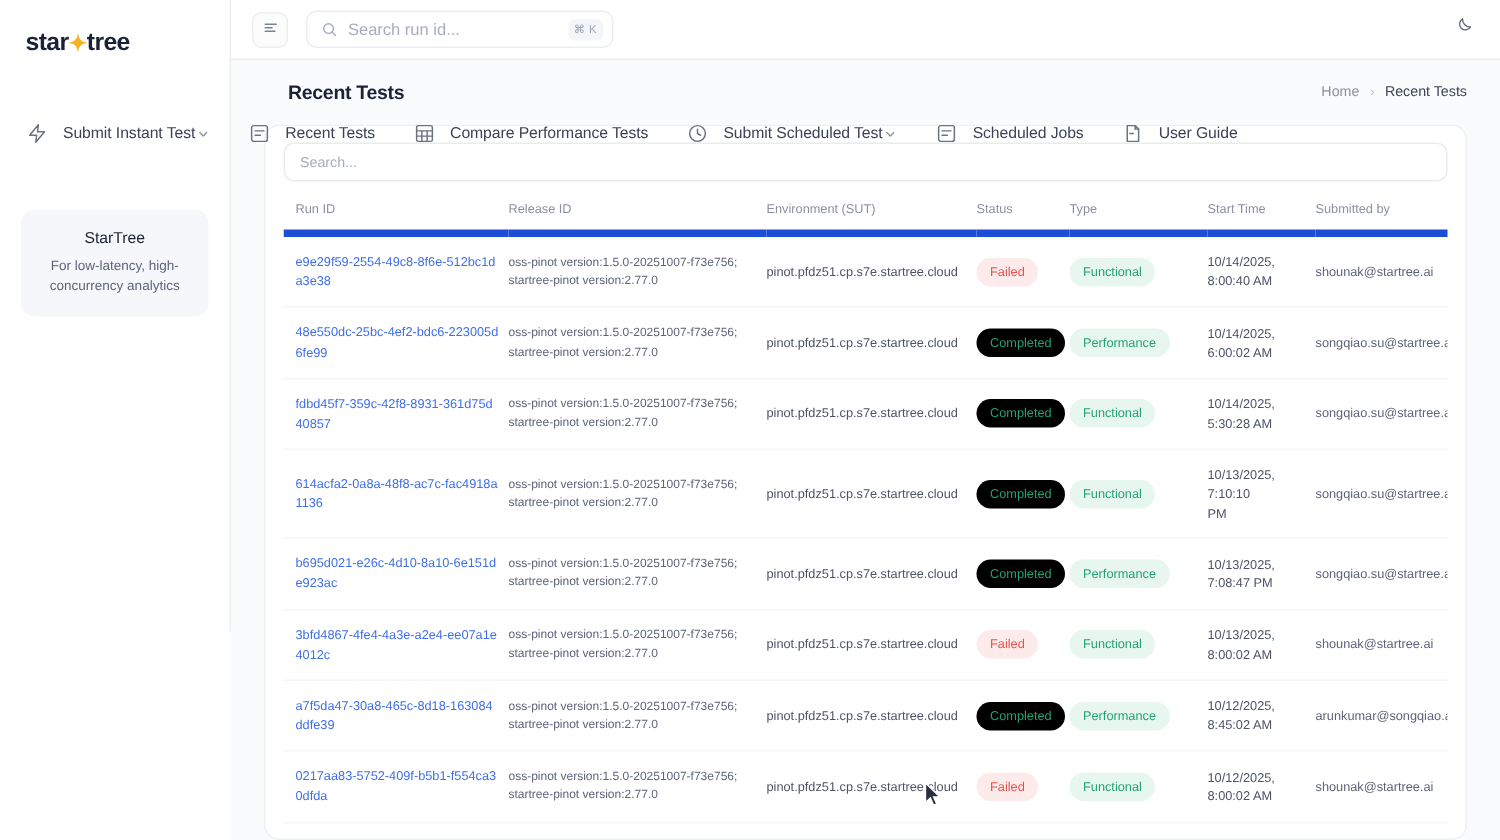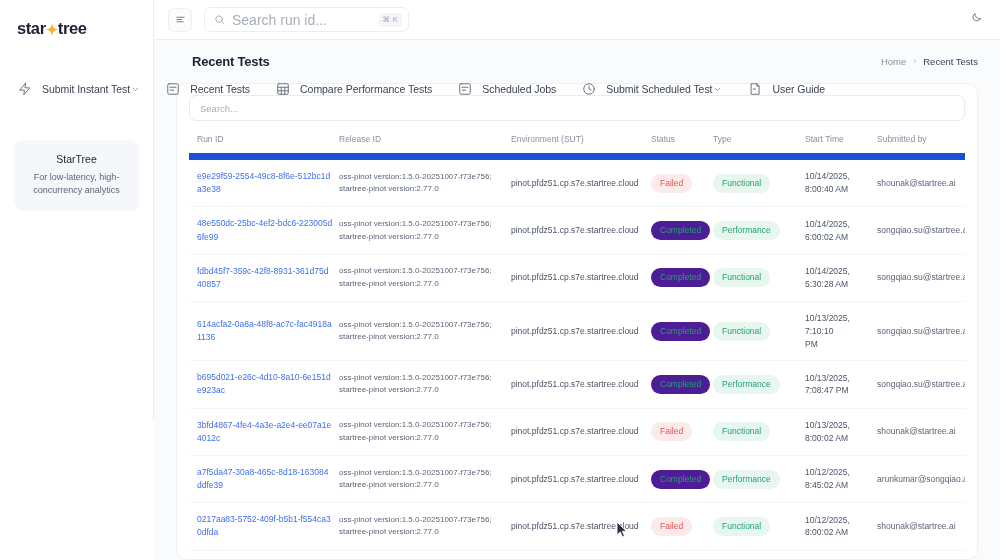--- a/index.html
+++ b/index.html
@@ -61,21 +61,21 @@
     cursor: pointer; flex: 0 0 24px;
   }
   .searchbox {
     margin-left: 12px; width: 205px; height: 25px;
     border: 1px solid #eceef2; border-radius: 7px; background: #fff;
     display: flex; align-items: center; padding: 0 6px 0 9px; cursor: text;
   }
   .searchbox .s-ico { flex: 0 0 11px; margin-right: 7px; display:flex; }
   .search-input {
     border: none; outline: none; flex: 1 1 auto; min-width: 0;
-    font-family: "Liberation Sans", sans-serif; font-size: 14px; color: #3c4257; background: transparent;
+    font-family: "Liberation Sans", sans-serif; font-size: 11px; color: #3c4257; background: transparent;
   }
   .search-input::placeholder { color: #a7adbb; }
   .kbd {
     font-size: 7.5px; color: #9aa1b1; background: #f4f5f8;
     border-radius: 4px; padding: 2.5px 4px; flex: 0 0 auto; letter-spacing: 0.3px;
   }
   .topbar-spacer { flex: 1 1 auto; }
   .theme-btn {
     width: 21px; height: 21px; border-radius: 50%;
     display: flex; align-items: center; justify-content: center; cursor: pointer;
@@ -117,21 +117,21 @@
   .table-search input {
     border: none; outline: none; width: 100%;
     font-family: "Liberation Sans", sans-serif; font-size: 9.5px; color: #3c4257; background: transparent;
   }
   .table-search input::placeholder { color: #a7adbb; }
 
   .table-scroll { flex: 1 1 auto; overflow: hidden; }
   table.runs { width: 100%; border-collapse: collapse; table-layout: fixed; }
   table.runs th {
     text-align: left; font-size: 8.5px; font-weight: 400; color: #8a90a0;
-    padding: 9px 6px 9px 0; border-bottom: 7px solid #1d4ed8;
+    padding: 9px 6px 9px 0; border-bottom: 5px solid #1d4ed8;
     white-space: nowrap;
   }
   table.runs th:first-child, table.runs td:first-child { padding-left: 8px; }
   table.runs td {
     font-size: 8.5px; color: #4c5366; vertical-align: middle;
     padding: 10px 6px 10px 0; border-bottom: 1px solid #f4f5f8; line-height: 1.5;
   }
   .col-runid  { width: 150px; }
   .col-rel    { width: 172px; }
   .col-env    { width: 140px; }
@@ -144,21 +144,21 @@
   .rel-text { color: #5c6479; font-size: 8px; line-height: 1.55; }
   .env-text { color: #4c5366; font-size: 8.5px; white-space: nowrap; }
   .time-text { color: #4c5366; font-size: 8.5px; line-height: 1.5; }
   .sub-text { color: #5c6479; font-size: 8.5px; white-space: nowrap; }
 
   .badge {
     display: inline-block; font-size: 8.5px; border-radius: 10px;
     padding: 3px 9px; white-space: nowrap; font-weight: 400;
   }
   .badge.failed    { background: #fdeaea; color: #e4534f; }
-  .badge.completed { background: #4c1d95; color: #23a271; }
+  .badge.completed { background: #000000; color: #23a271; }
   .badge.type      { background: #e7f7ef; color: #23a271; }
 
   
   .cursor { position: absolute; width: 12px; height: 18px; pointer-events: none; z-index: 50; }
 </style>
 </head>
 <body>
 
 <div id="app">
 
@@ -208,41 +208,41 @@
               <line x1="9" y1="9" x2="9" y2="21"></line>
               <line x1="15" y1="9" x2="15" y2="21"></line>
             </svg>
         </span>
         <span class="nav-label">Compare Performance Tests</span>
       </div>
 
       <div class="nav-item">
         <span class="ico">
           <svg width="14" height="14" viewBox="0 0 24 24" fill="none" stroke="#6b7280" stroke-width="1.7" stroke-linecap="round" stroke-linejoin="round">
-              <rect x="3" y="3" width="18" height="18" rx="2.5"></rect>
-              <line x1="7" y1="9" x2="17" y2="9"></line>
-              <line x1="7" y1="14" x2="13" y2="14"></line>
-            </svg>
-        </span>
-        <span class="nav-label">Scheduled Jobs</span>
-      </div>
-
-      <div class="nav-item">
-        <span class="ico">
-          <svg width="14" height="14" viewBox="0 0 24 24" fill="none" stroke="#6b7280" stroke-width="1.7" stroke-linecap="round" stroke-linejoin="round">
               <circle cx="12" cy="12" r="9"></circle>
               <polyline points="12 7 12 12 15.5 14"></polyline>
             </svg>
         </span>
         <span class="nav-label">Submit Scheduled Test</span>
         <span class="chev">
           <svg width="9" height="9" viewBox="0 0 24 24" fill="none" stroke="#8a90a0" stroke-width="2.4" stroke-linecap="round" stroke-linejoin="round">
               <polyline points="6 9 12 15 18 9"></polyline>
             </svg>
         </span>
+      </div>
+
+      <div class="nav-item">
+        <span class="ico">
+          <svg width="14" height="14" viewBox="0 0 24 24" fill="none" stroke="#6b7280" stroke-width="1.7" stroke-linecap="round" stroke-linejoin="round">
+              <rect x="3" y="3" width="18" height="18" rx="2.5"></rect>
+              <line x1="7" y1="9" x2="17" y2="9"></line>
+              <line x1="7" y1="14" x2="13" y2="14"></line>
+            </svg>
+        </span>
+        <span class="nav-label">Scheduled Jobs</span>
       </div>
 
       <div class="nav-item">
         <span class="ico">
           <svg width="14" height="14" viewBox="0 0 24 24" fill="none" stroke="#6b7280" stroke-width="1.7" stroke-linecap="round" stroke-linejoin="round">
               <path d="M6 3h9l4 4v14H6z"></path>
               <polyline points="15 3 15 7 19 7"></polyline>
               <line x1="9" y1="12" x2="13" y2="12"></line>
             </svg>
         </span>

